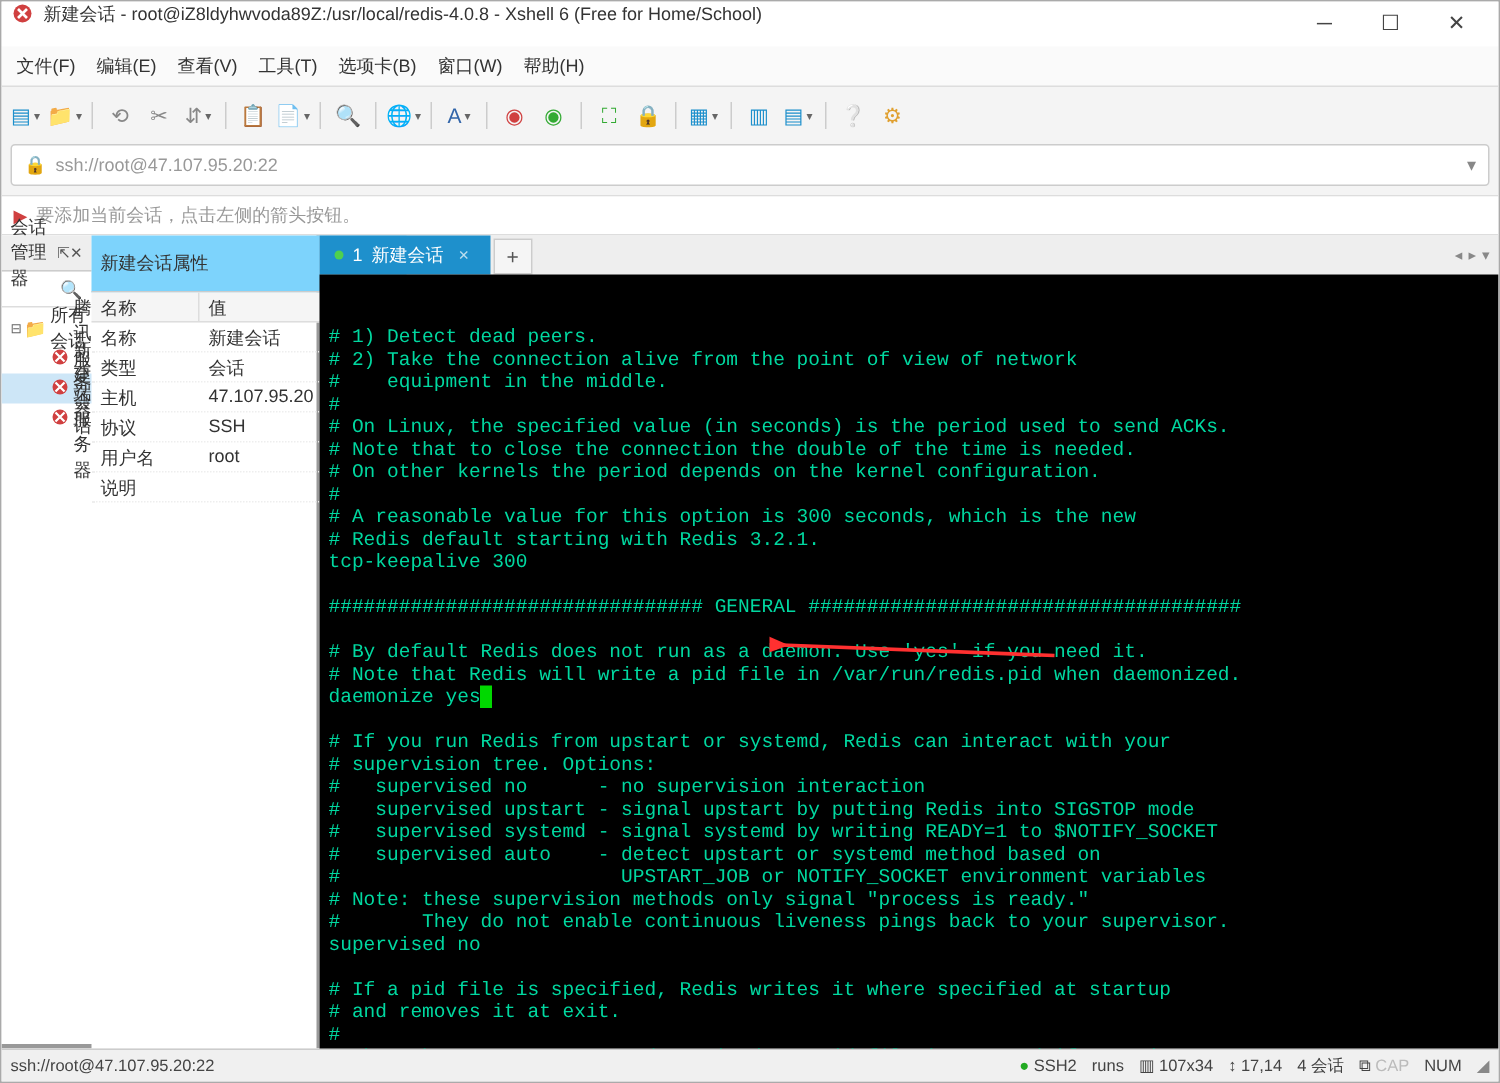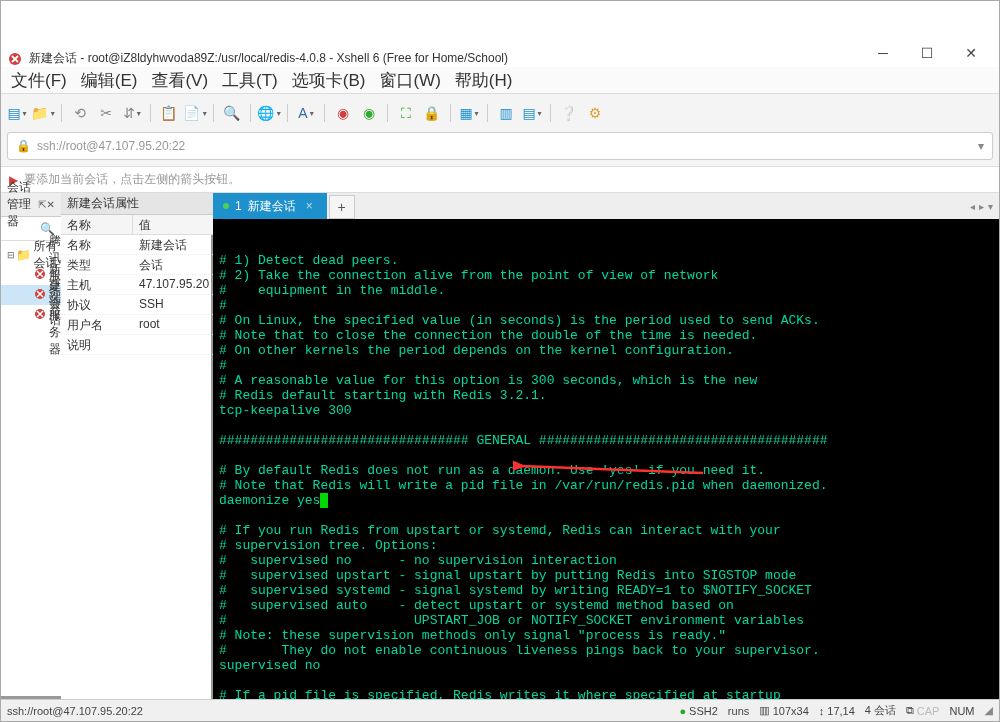--- a/index.html
+++ b/index.html
@@ -1,23 +1,23 @@
 <!DOCTYPE html>
 <html><head>
 <meta charset="utf-8">
 <style>
 * { box-sizing: border-box; margin: 0; padding: 0; }
 body { font-family: "Microsoft YaHei", Tahoma, sans-serif; font-size: 12px; color: #333; background: #fff; width: 1000px; height: 722px; overflow: hidden; border: 1px solid #aaa; display: flex; flex-direction: column; }
-.titlebar { height: 30px; display: flex; align-items: flex-end; padding: 0 6px; background: #fff; margin-top: 36px; }
+.titlebar { height: 30px; display: flex; align-items: flex-start; padding: 0 6px; background: #fff; }
 .titlebar .app-icon { width: 16px; height: 16px; margin-right: 6px; }
 .titlebar .title { flex: 1; font-size: 12px; color: #333; }
 .winbtns { display: flex; gap: 0; }
 .winbtn { width: 44px; height: 28px; display: flex; align-items: center; justify-content: center; font-size: 14px; color: #444; }
 .menubar { height: 26px; display: flex; align-items: center; padding: 0 10px; background: #fafafa; gap: 14px; }
-.menubar span { font-size: 17px; }
+.menubar span { font-size: 12px; }
 .subheader-wrap { background: #f4f4f4; border-top: 1px solid #ddd; border-bottom: 1px solid #ddd; padding: 4px 6px 6px 6px; }
 .toolbar { height: 30px; display: flex; align-items: center; gap: 6px; }
 .toolbar .tbtn { width: 20px; height: 20px; display: flex; align-items: center; justify-content: center; font-size: 14px; }
 .toolbar .sep { width: 1px; height: 18px; background: #ccc; margin: 0 2px; }
 .toolbar .drop::after { content: "▾"; font-size: 8px; margin-left: 2px; color: #666; }
 .addressbar { height: 28px; background: #fff; border: 1px solid #ccc; border-radius: 3px; display: flex; align-items: center; padding: 0 8px; margin-top: 4px; }
 .addressbar .lock { color: #aaa; margin-right: 6px; }
 .addressbar .addr { color: #999; flex: 1; }
 .addressbar .ar-drop { color: #888; }
 .tip { height: 26px; display: flex; align-items: center; padding: 0 8px; font-size: 12px; color: #999; background: #fff; border-bottom: 1px solid #ddd; }
@@ -30,21 +30,21 @@
 .search-row { height: 24px; display: flex; align-items: center; justify-content: flex-end; padding: 0 6px; border-bottom: 1px solid #ddd; }
 .search-row .magnify { color: #888; }
 .tree { padding: 4px 0; }
 .tree-line { display: flex; align-items: center; height: 20px; padding-left: 6px; gap: 2px; }
 .tree-line .cb { width: 10px; font-size: 9px; color: #666; text-align: center; }
 .tree-line .fld { color: #e0b050; }
 .tree-line .sicon { width: 14px; }
 .tree-line.child { padding-left: 32px; }
 .tree-line.sel { background: #cde6f7; }
 .props { flex: 0 0 210px; display: flex; flex-direction: column; }
-.props-title { height: 22px; display: flex; align-items: center; padding: 0 6px; background: #e5e5e5; border-bottom: 1px solid #ccc; font-size: 12px; }
+.props-title { height: 38px; display: flex; align-items: center; padding: 0 6px; background: #7dd3fc; border-bottom: 1px solid #ccc; font-size: 12px; }
 .props-head { display: flex; height: 20px; background: #f5f5f5; border-bottom: 1px solid #ddd; font-size: 12px; }
 .props-head div { padding: 2px 6px; }
 .props-head .c1 { width: 72px; border-right: 1px solid #ddd; }
 .props-rows .prow { display: flex; height: 20px; font-size: 12px; border-bottom: 1px dotted #eee; }
 .props-rows .prow .c1 { width: 72px; padding: 2px 6px; }
 .props-rows .prow .c2 { padding: 2px 6px; }
 .main { flex: 1; display: flex; min-height: 0; }
 .content { flex: 1; display: flex; flex-direction: column; min-width: 0; }
 .tabstrip { height: 26px; background: #eee; display: flex; align-items: stretch; }
 .tab { display: flex; align-items: center; padding: 0 10px; background: #1e90cc; color: #fff; font-size: 12px; gap: 6px; }

